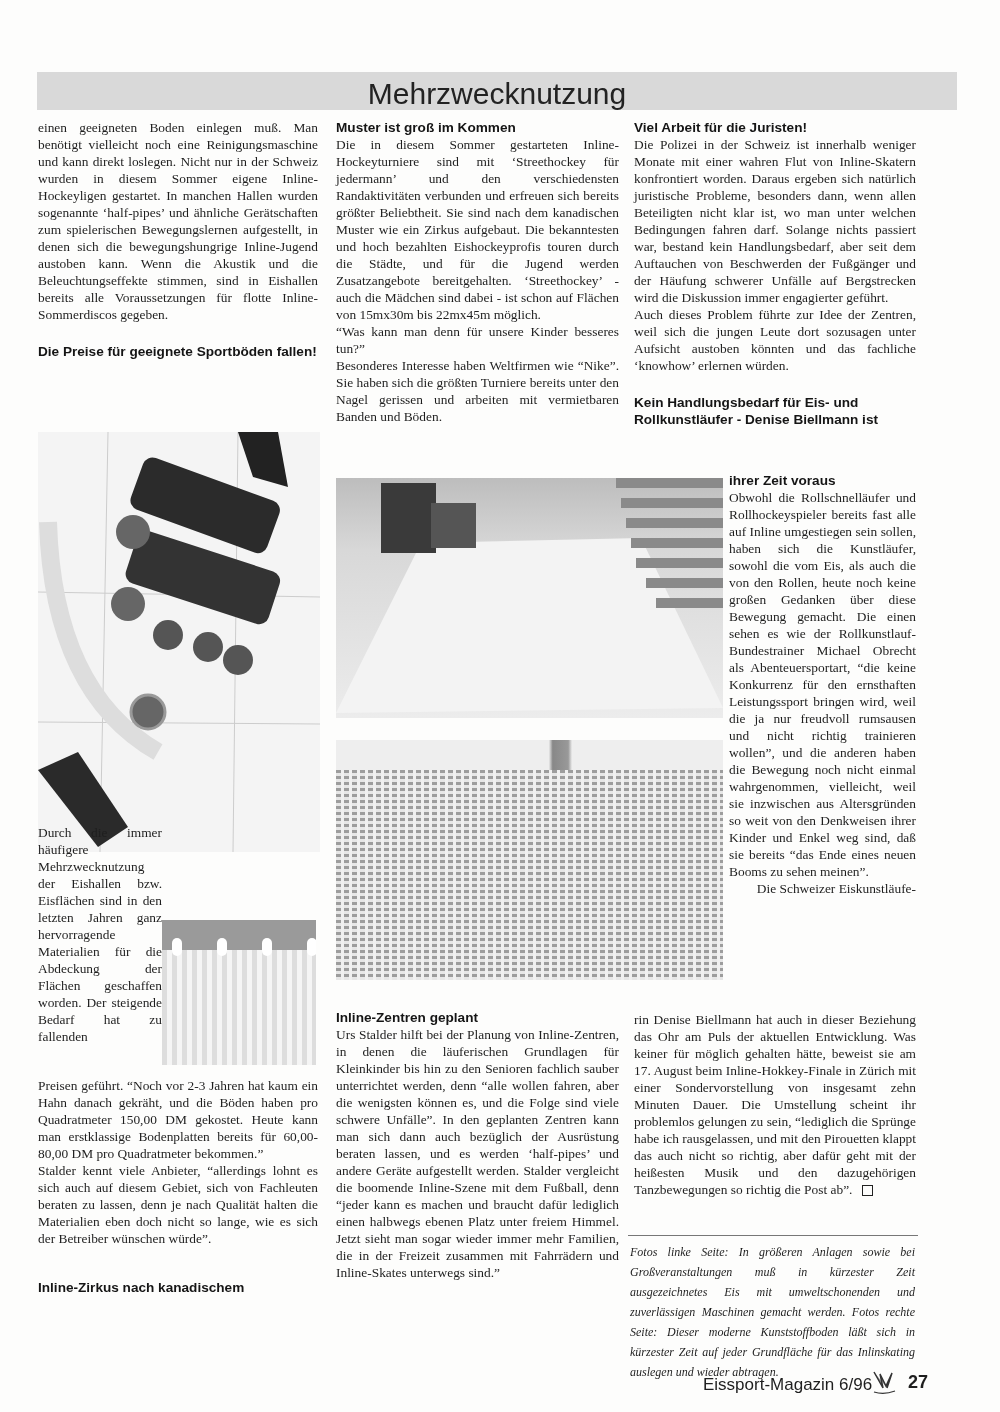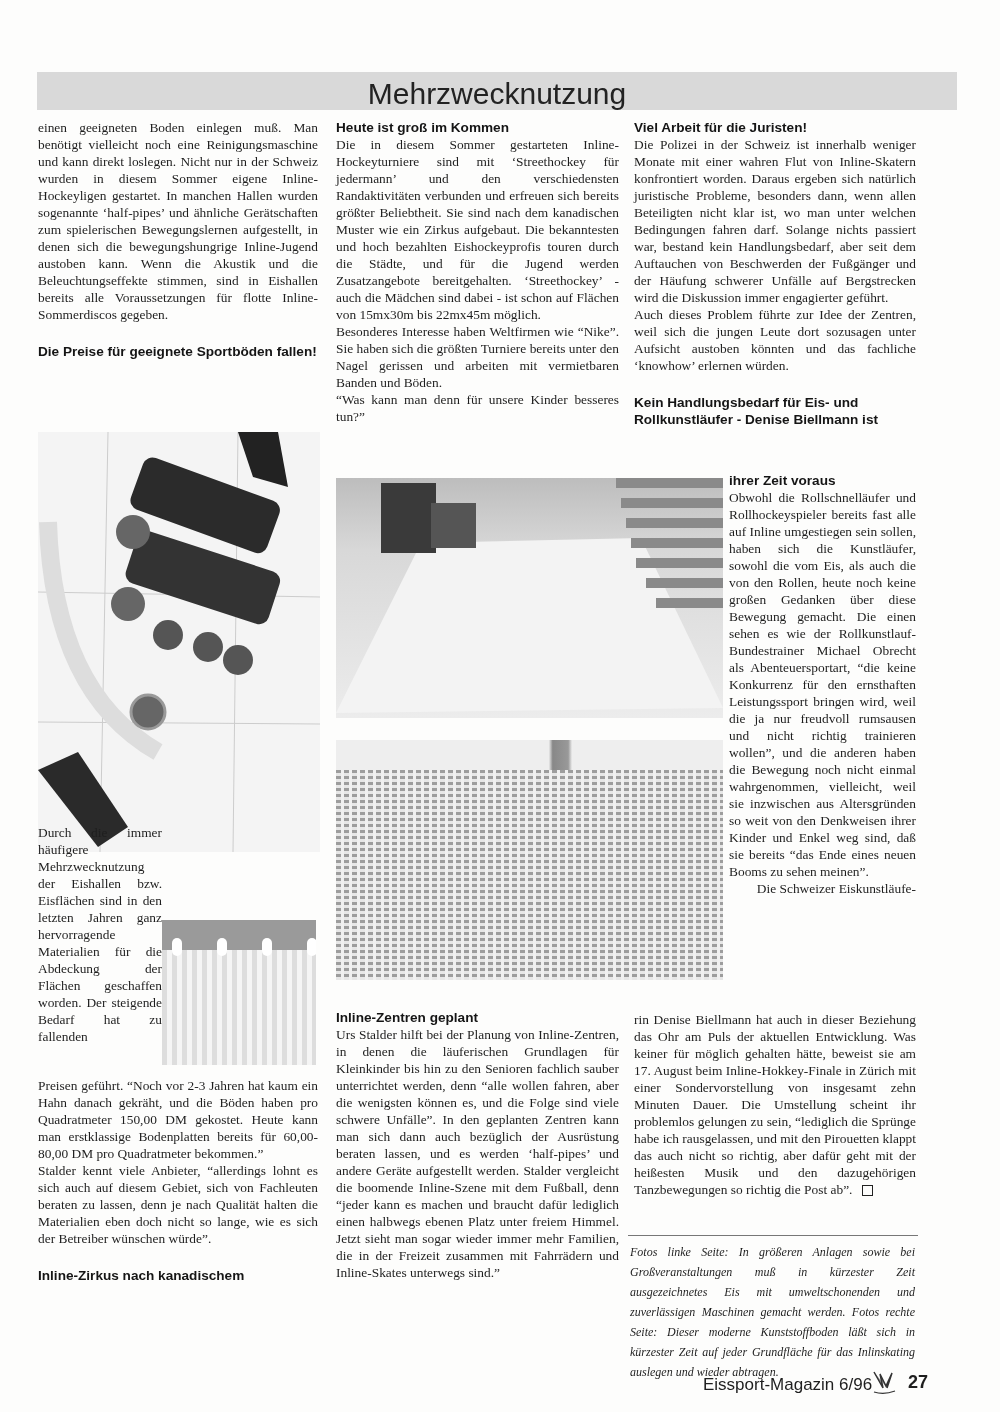--- a/index.html
+++ b/index.html
@@ -56,28 +56,28 @@
   <div style="position:absolute;left:0;top:0;width:154px;height:30px;background:#9a9a9a;"></div>
   <div style="position:absolute;left:10px;top:18px;width:10px;height:18px;border-radius:6px;background:#fff;"></div>
   <div style="position:absolute;left:55px;top:18px;width:10px;height:18px;border-radius:6px;background:#fff;"></div>
   <div style="position:absolute;left:100px;top:18px;width:10px;height:18px;border-radius:6px;background:#fff;"></div>
   <div style="position:absolute;left:145px;top:18px;width:10px;height:18px;border-radius:6px;background:#fff;"></div>
 </div>
 
 <div class="col" style="left:38px; top:1077px; width:280px;">
   <p>Preisen geführt. “Noch vor 2-3 Jahren hat kaum ein Hahn danach gekräht, und die Böden haben pro Quadratmeter 150,00 DM gekostet. Heute kann man erstklassige Bodenplatten bereits für 60,00-80,00 DM pro Quadratmeter bekommen.”</p>
   <p>Stalder kennt viele Anbieter, “allerdings lohnt es sich auch auf diesem Gebiet, sich von Fachleuten beraten zu lassen, denn je nach Qualität halten die Materialien eben doch nicht so lange, wie es sich der Betreiber wünschen würde”.</p>
-  <p class="h" style="margin-top:20px;">Inline-Zirkus nach kanadischem</p>
+  <p class="h" style="margin-top:32px;">Inline-Zirkus nach kanadischem</p>
 </div>
 
 <div class="col" style="left:336px; top:119px; width:283px;">
-  <p class="h">Heute ist groß im Kommen</p>
+  <p class="h">Muster ist groß im Kommen</p>
   <p>Die in diesem Sommer gestarteten Inline-Hockeyturniere sind mit ‘Streethockey für jedermann’ und den verschiedensten Randaktivitäten verbunden und erfreuen sich bereits größter Beliebtheit. Sie sind nach dem kanadischen Muster wie ein Zirkus aufgebaut. Die bekanntesten und hoch bezahlten Eishockeyprofis touren durch die Städte, und für die Jugend werden Zusatzangebote bereitgehalten. ‘Streethockey’ - auch die Mädchen sind dabei - ist schon auf Flächen von 15mx30m bis 22mx45m möglich.</p>
+  <p>“Was kann man denn für unsere Kinder besseres tun?”</p>
   <p>Besonderes Interesse haben Weltfirmen wie “Nike”. Sie haben sich die größten Turniere bereits unter den Nagel gerissen und arbeiten mit vermietbaren Banden und Böden.</p>
-  <p>“Was kann man denn für unsere Kinder besseres tun?”</p>
 </div>
 
 <div class="img" style="left:336px; top:478px; width:387px; height:240px; background:linear-gradient(#bdbdbd,#d8d8d8 30%,#ececec);">
   <svg width="387" height="240" viewBox="0 0 387 240">
     <polygon points="0,235 85,65 305,60 387,230" fill="#f3f3f3"></polygon>
     <rect x="45" y="5" width="55" height="70" fill="#3a3a3a"></rect>
     <rect x="95" y="25" width="45" height="45" fill="#555"></rect>
     <g fill="#8a8a8a">
       <rect x="280" y="0" width="107" height="10"></rect>
       <rect x="285" y="20" width="102" height="10"></rect>

